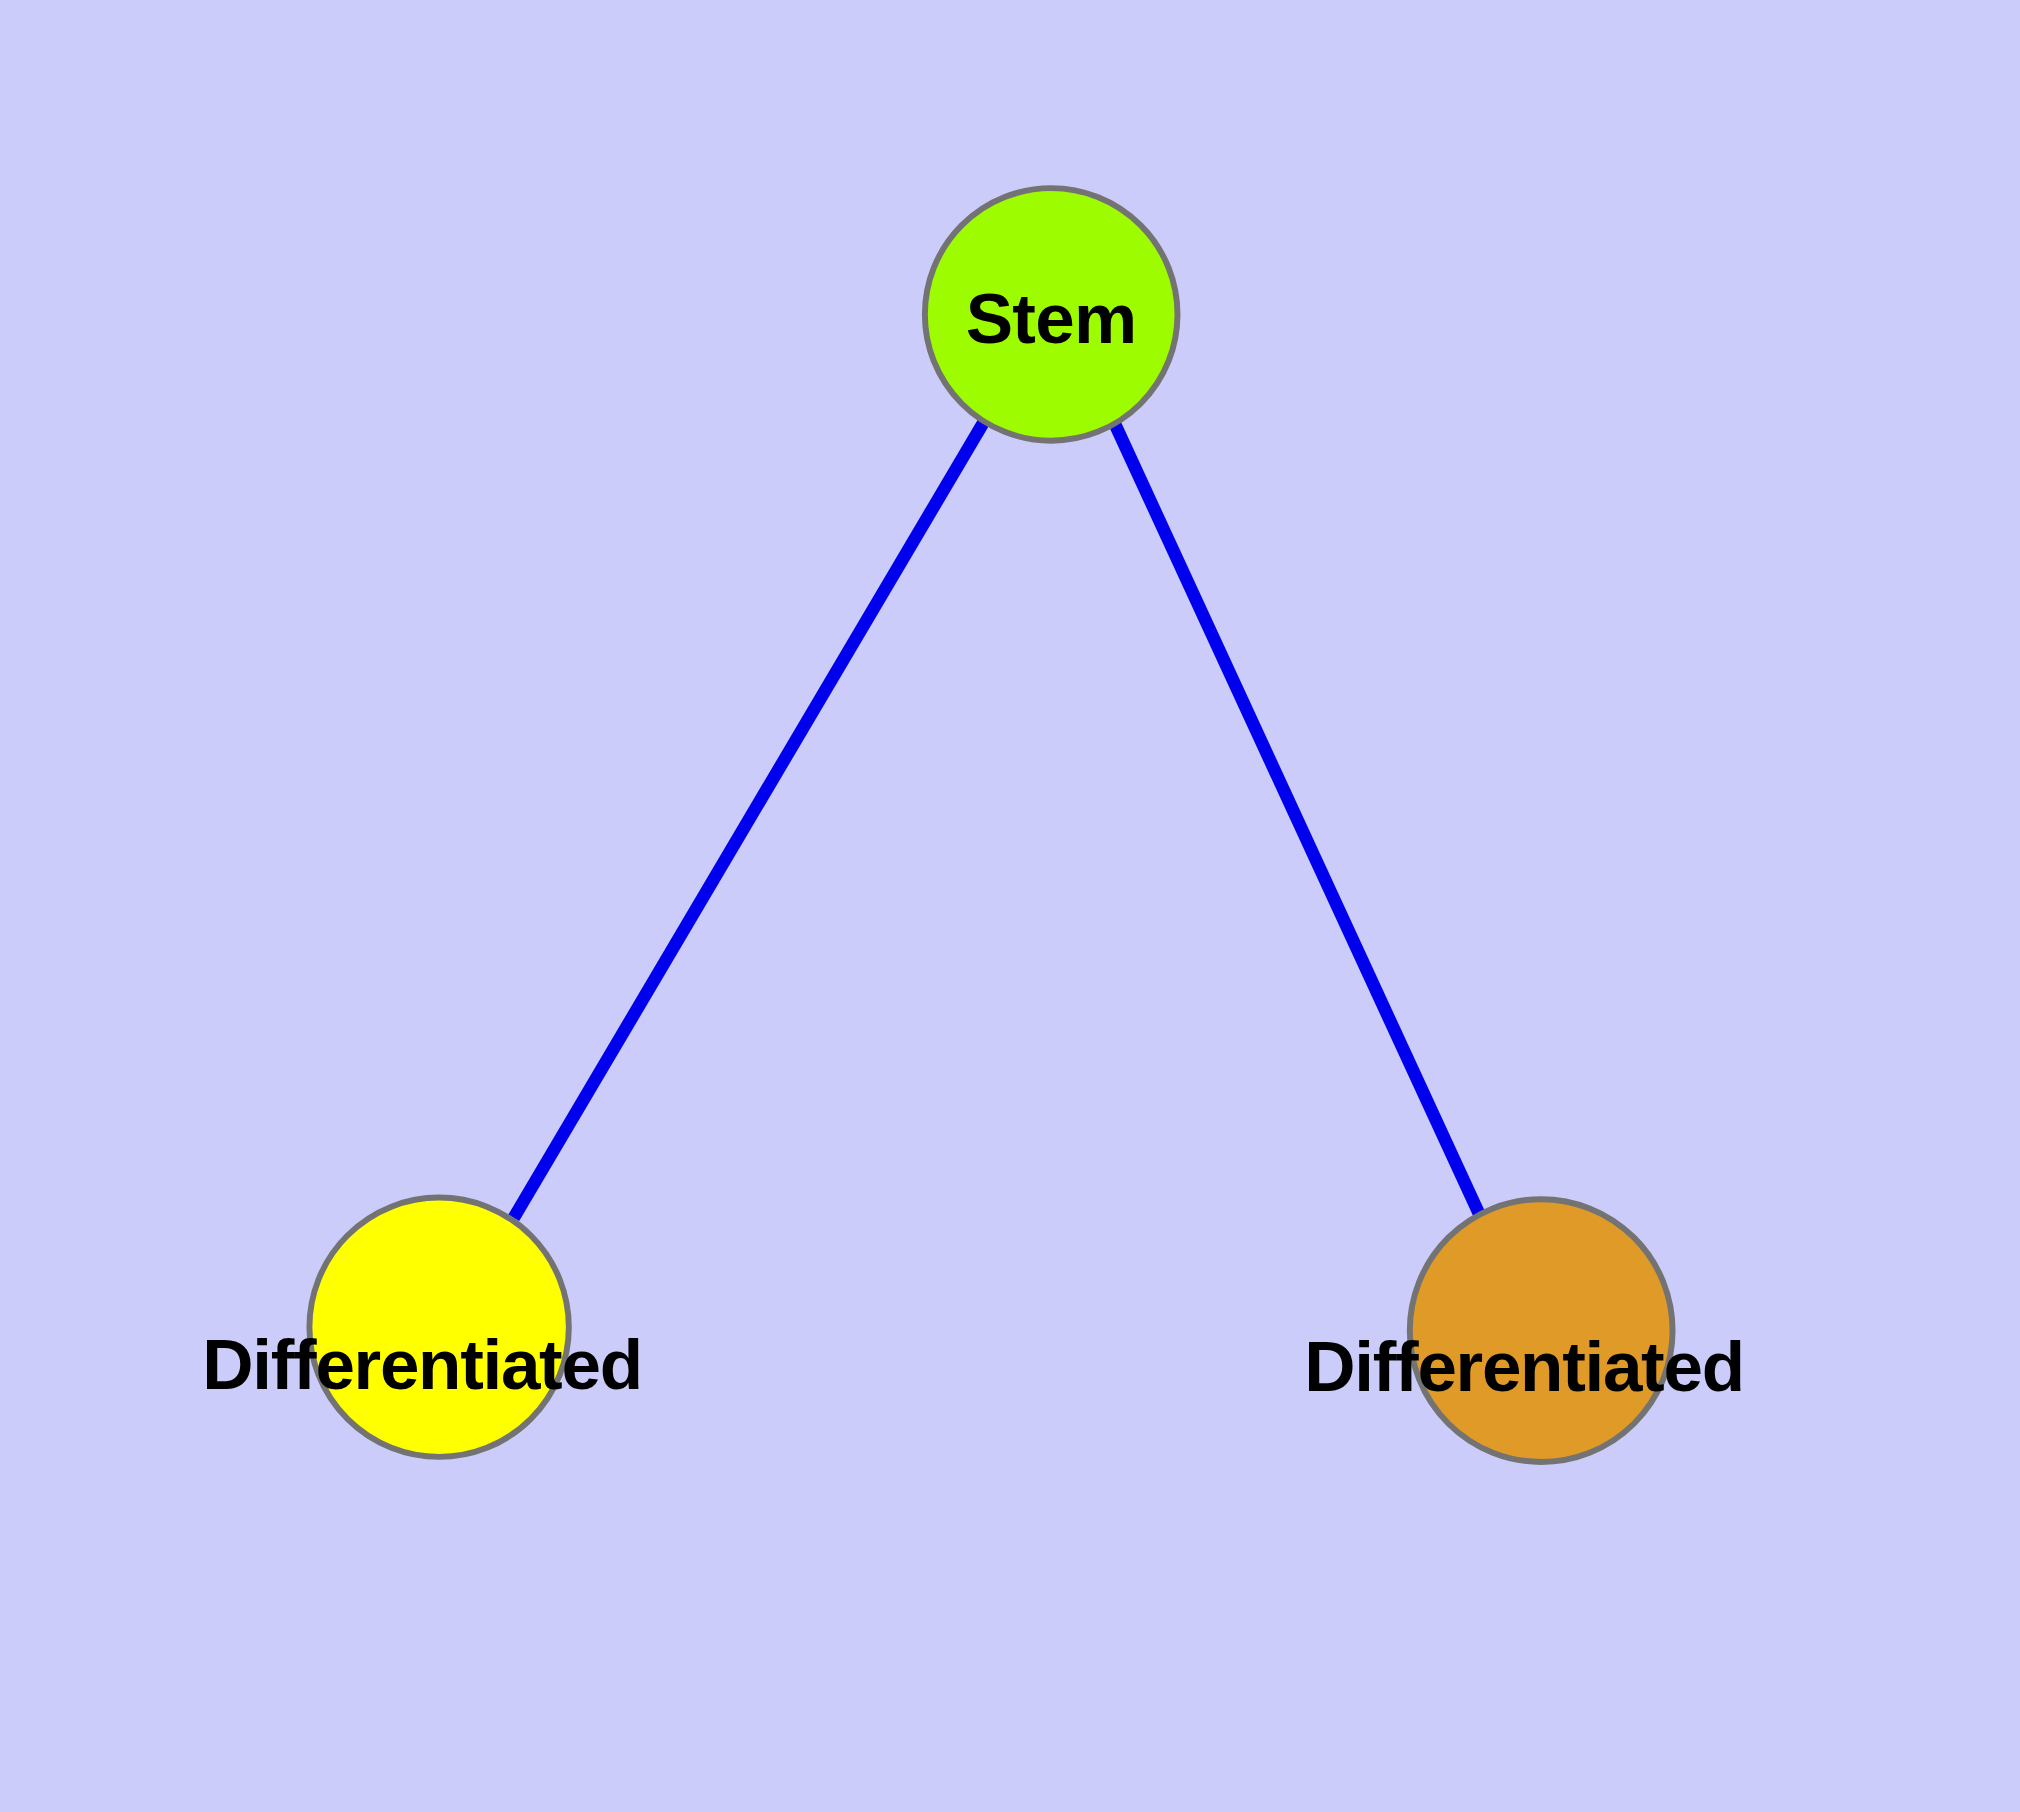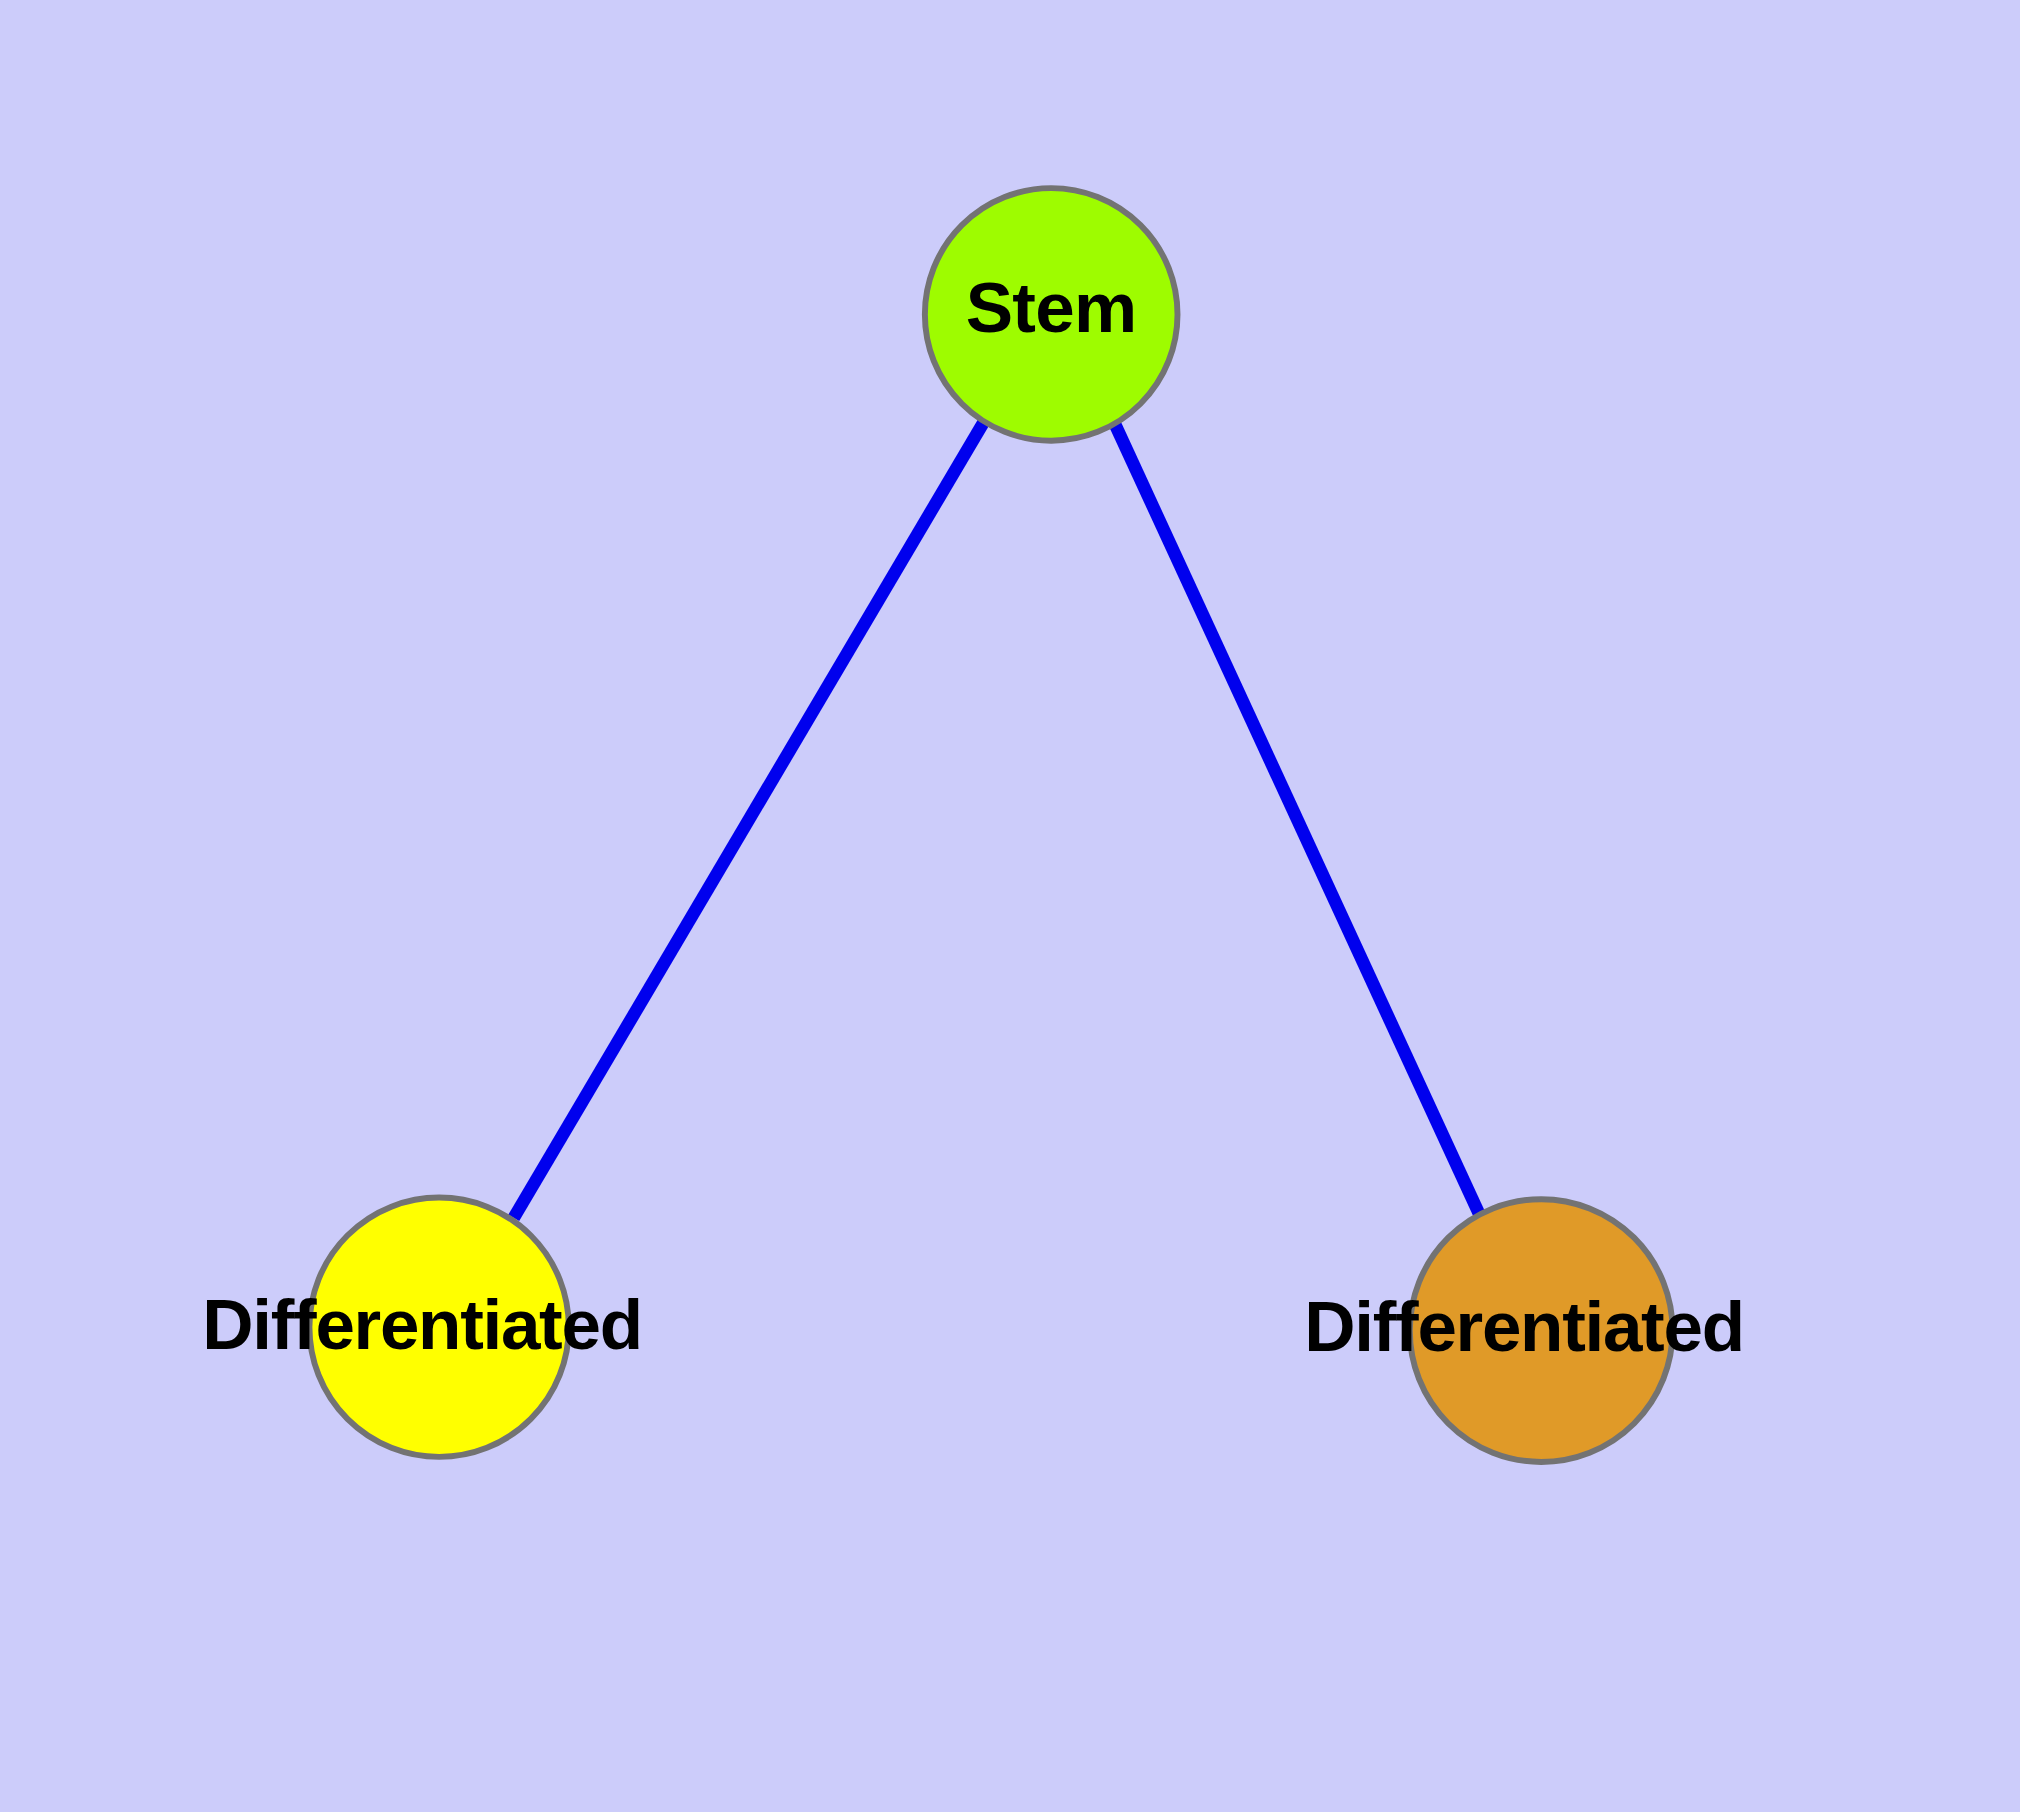--- a/index.html
+++ b/index.html
@@ -41,20 +41,21 @@
   .node-label .line {
     display: block;
   }
   #label-stem {
     font-size: 71px;
     letter-spacing: -0.8px;
   }
   #label-type-a, #label-type-b {
     font-size: 71px;
     letter-spacing: -1.3px;
+    margin-top: 40px;
   }
 </style>
 </head>
 <body>
 
 <div id="canvas" style="width: 2021px; height: 1812px;">
 
   <div id="bg-layer" style="background: rgb(204, 204, 250);"></div>
 
   <svg id="graph-svg" viewBox="0 0 2384 2138" preserveAspectRatio="none" xmlns="http://www.w3.org/2000/svg" style="width: 2021px; height: 1812px;">
@@ -64,21 +65,21 @@
       <line x1="1315" y1="500" x2="1747" y2="1437" stroke="#0000ee" stroke-width="15" stroke-linecap="butt"></line>
     </g>
 
     <g>
       <circle cx="1240" cy="371" r="149" fill="#9efc00" stroke="#737373" stroke-width="7"></circle>
       <circle cx="518" cy="1566" r="153" fill="#ffff00" stroke="#737373" stroke-width="7"></circle>
       <circle cx="1818" cy="1570" r="155" fill="#e09a28" stroke="#737373" stroke-width="7"></circle>
     </g>
   </svg>
 
-  <div class="node-label" id="label-stem" style="left: 1051px; top: 308px;">
+  <div class="node-label" id="label-stem" style="left: 1051px; top: 319px;">
       <span class="line">Stem</span>
     </div>
 
   <div class="node-label" id="label-type-a" style="left: 422px; top: 1325px;">
       <span class="line">Differentiated</span>
     </div>
 
   <div class="node-label" id="label-type-b" style="left: 1524px; top: 1327px;">
       <span class="line">Differentiated</span>
     </div>

